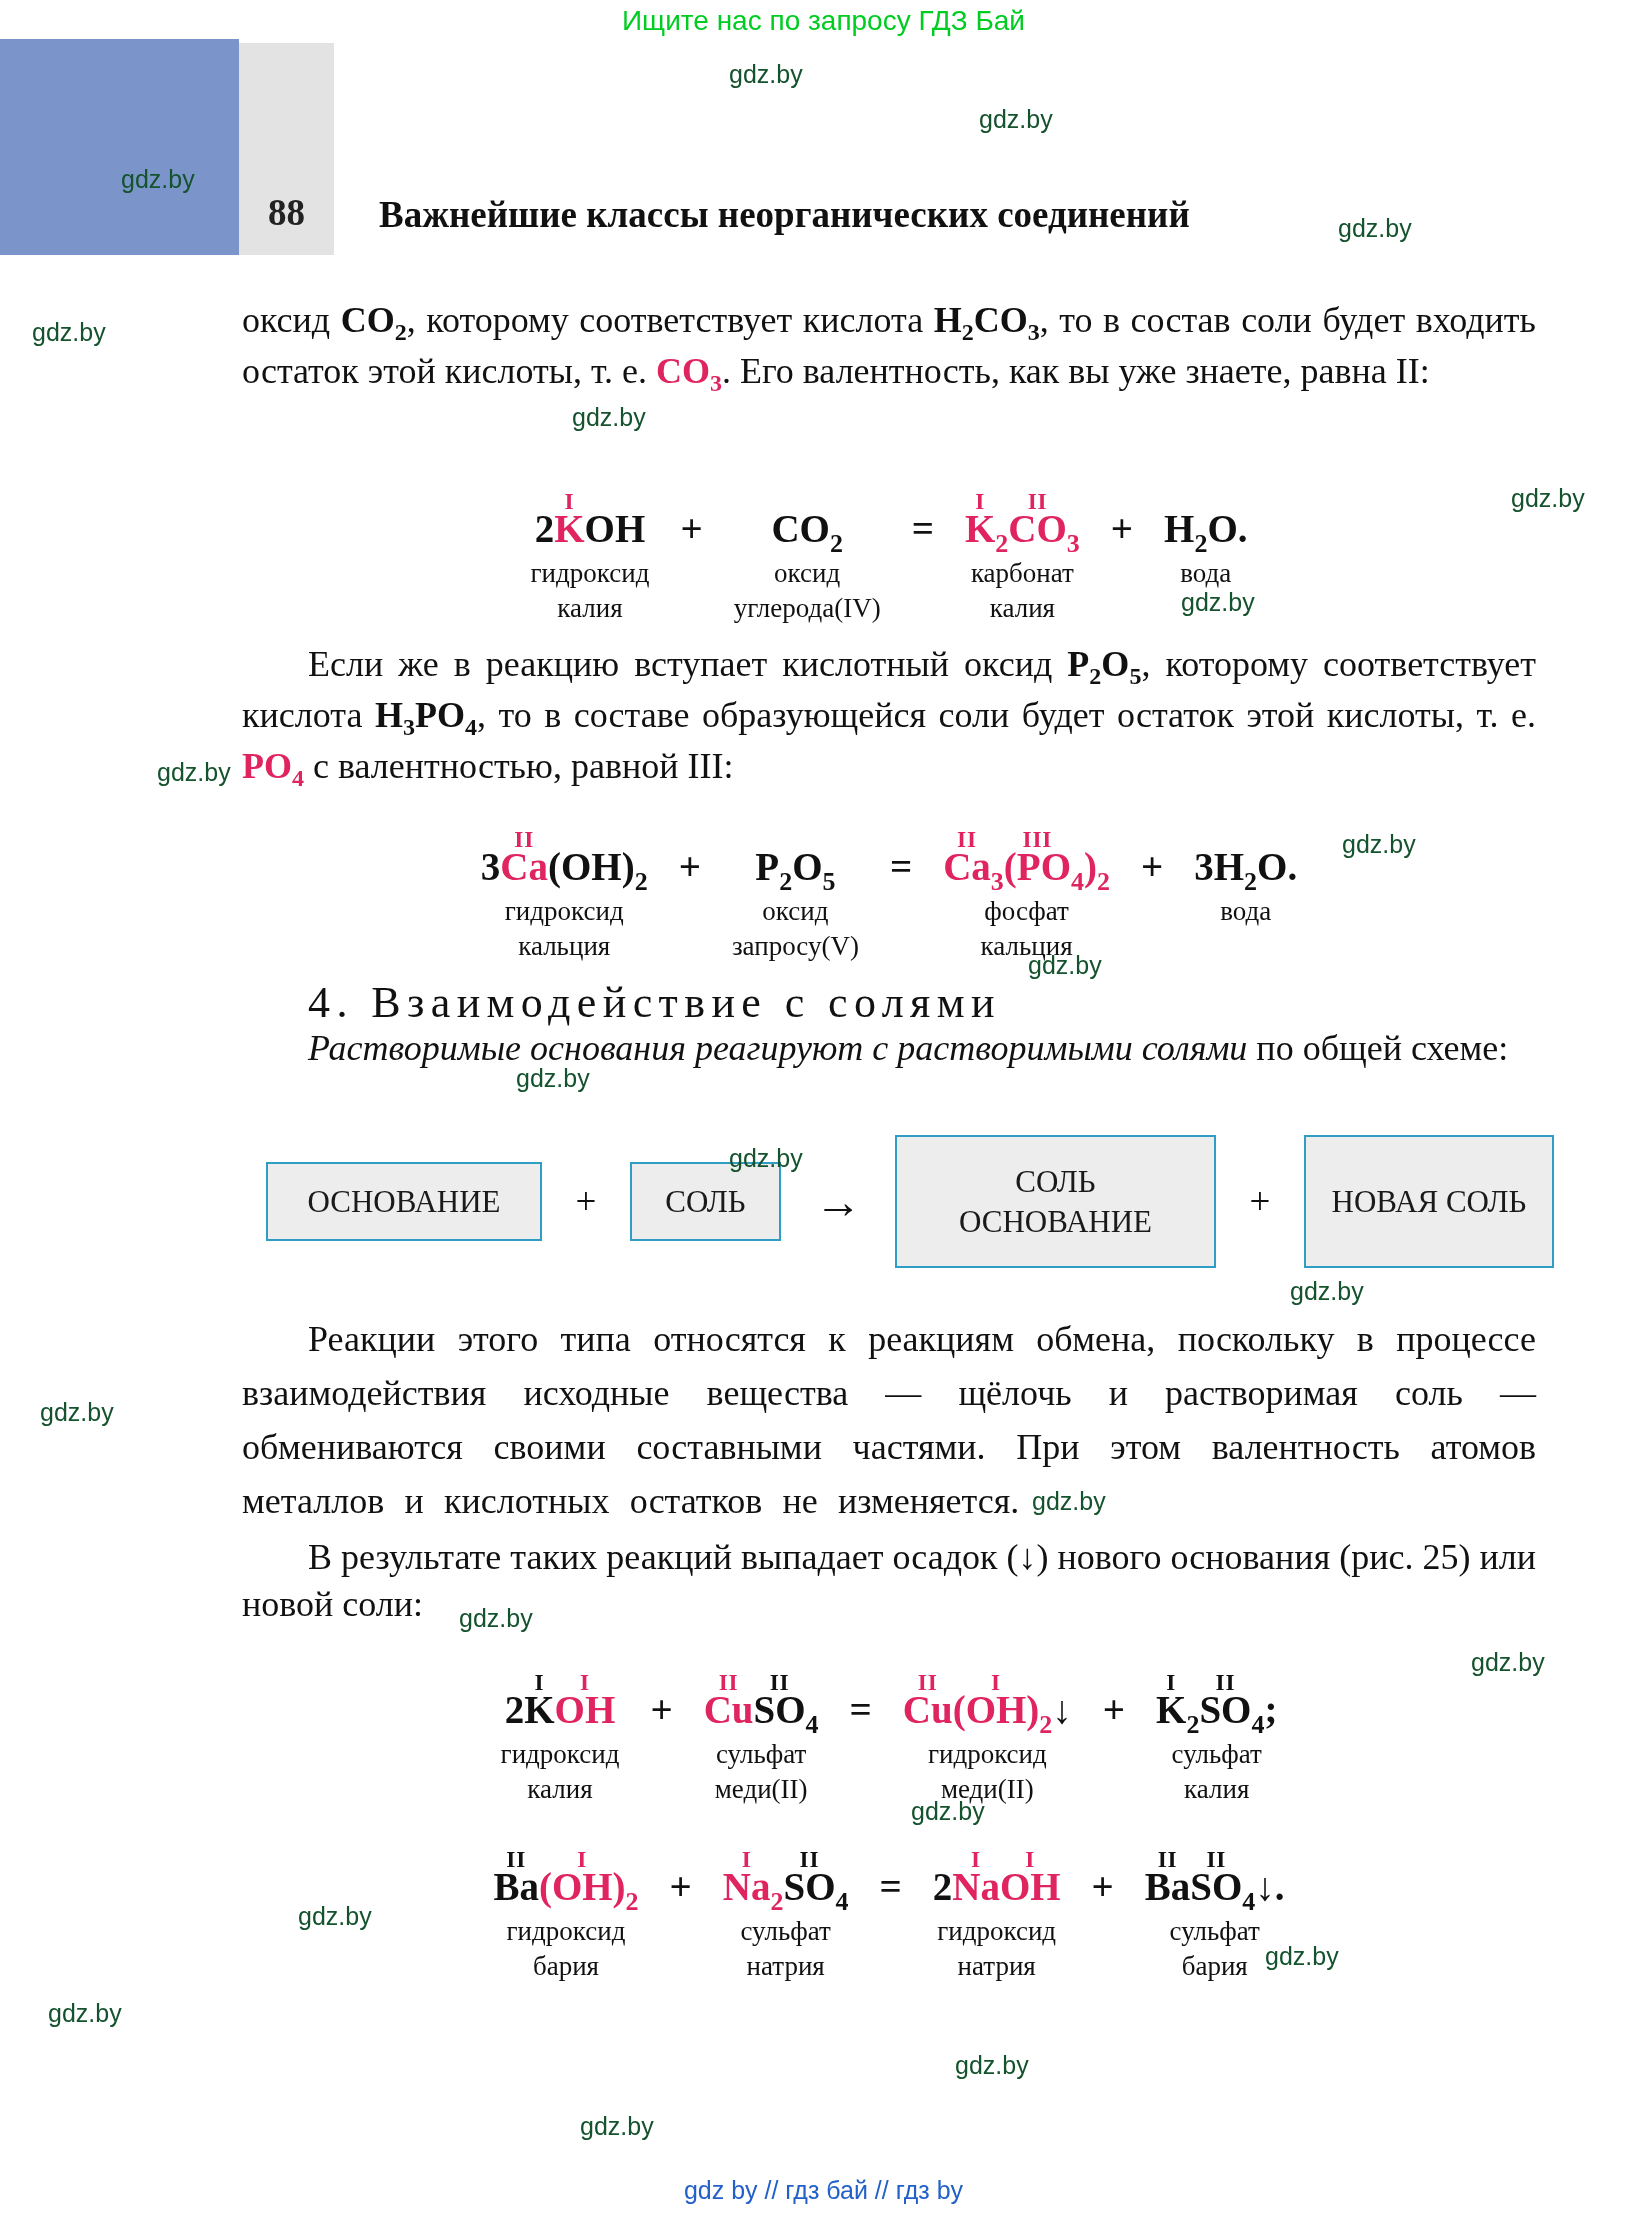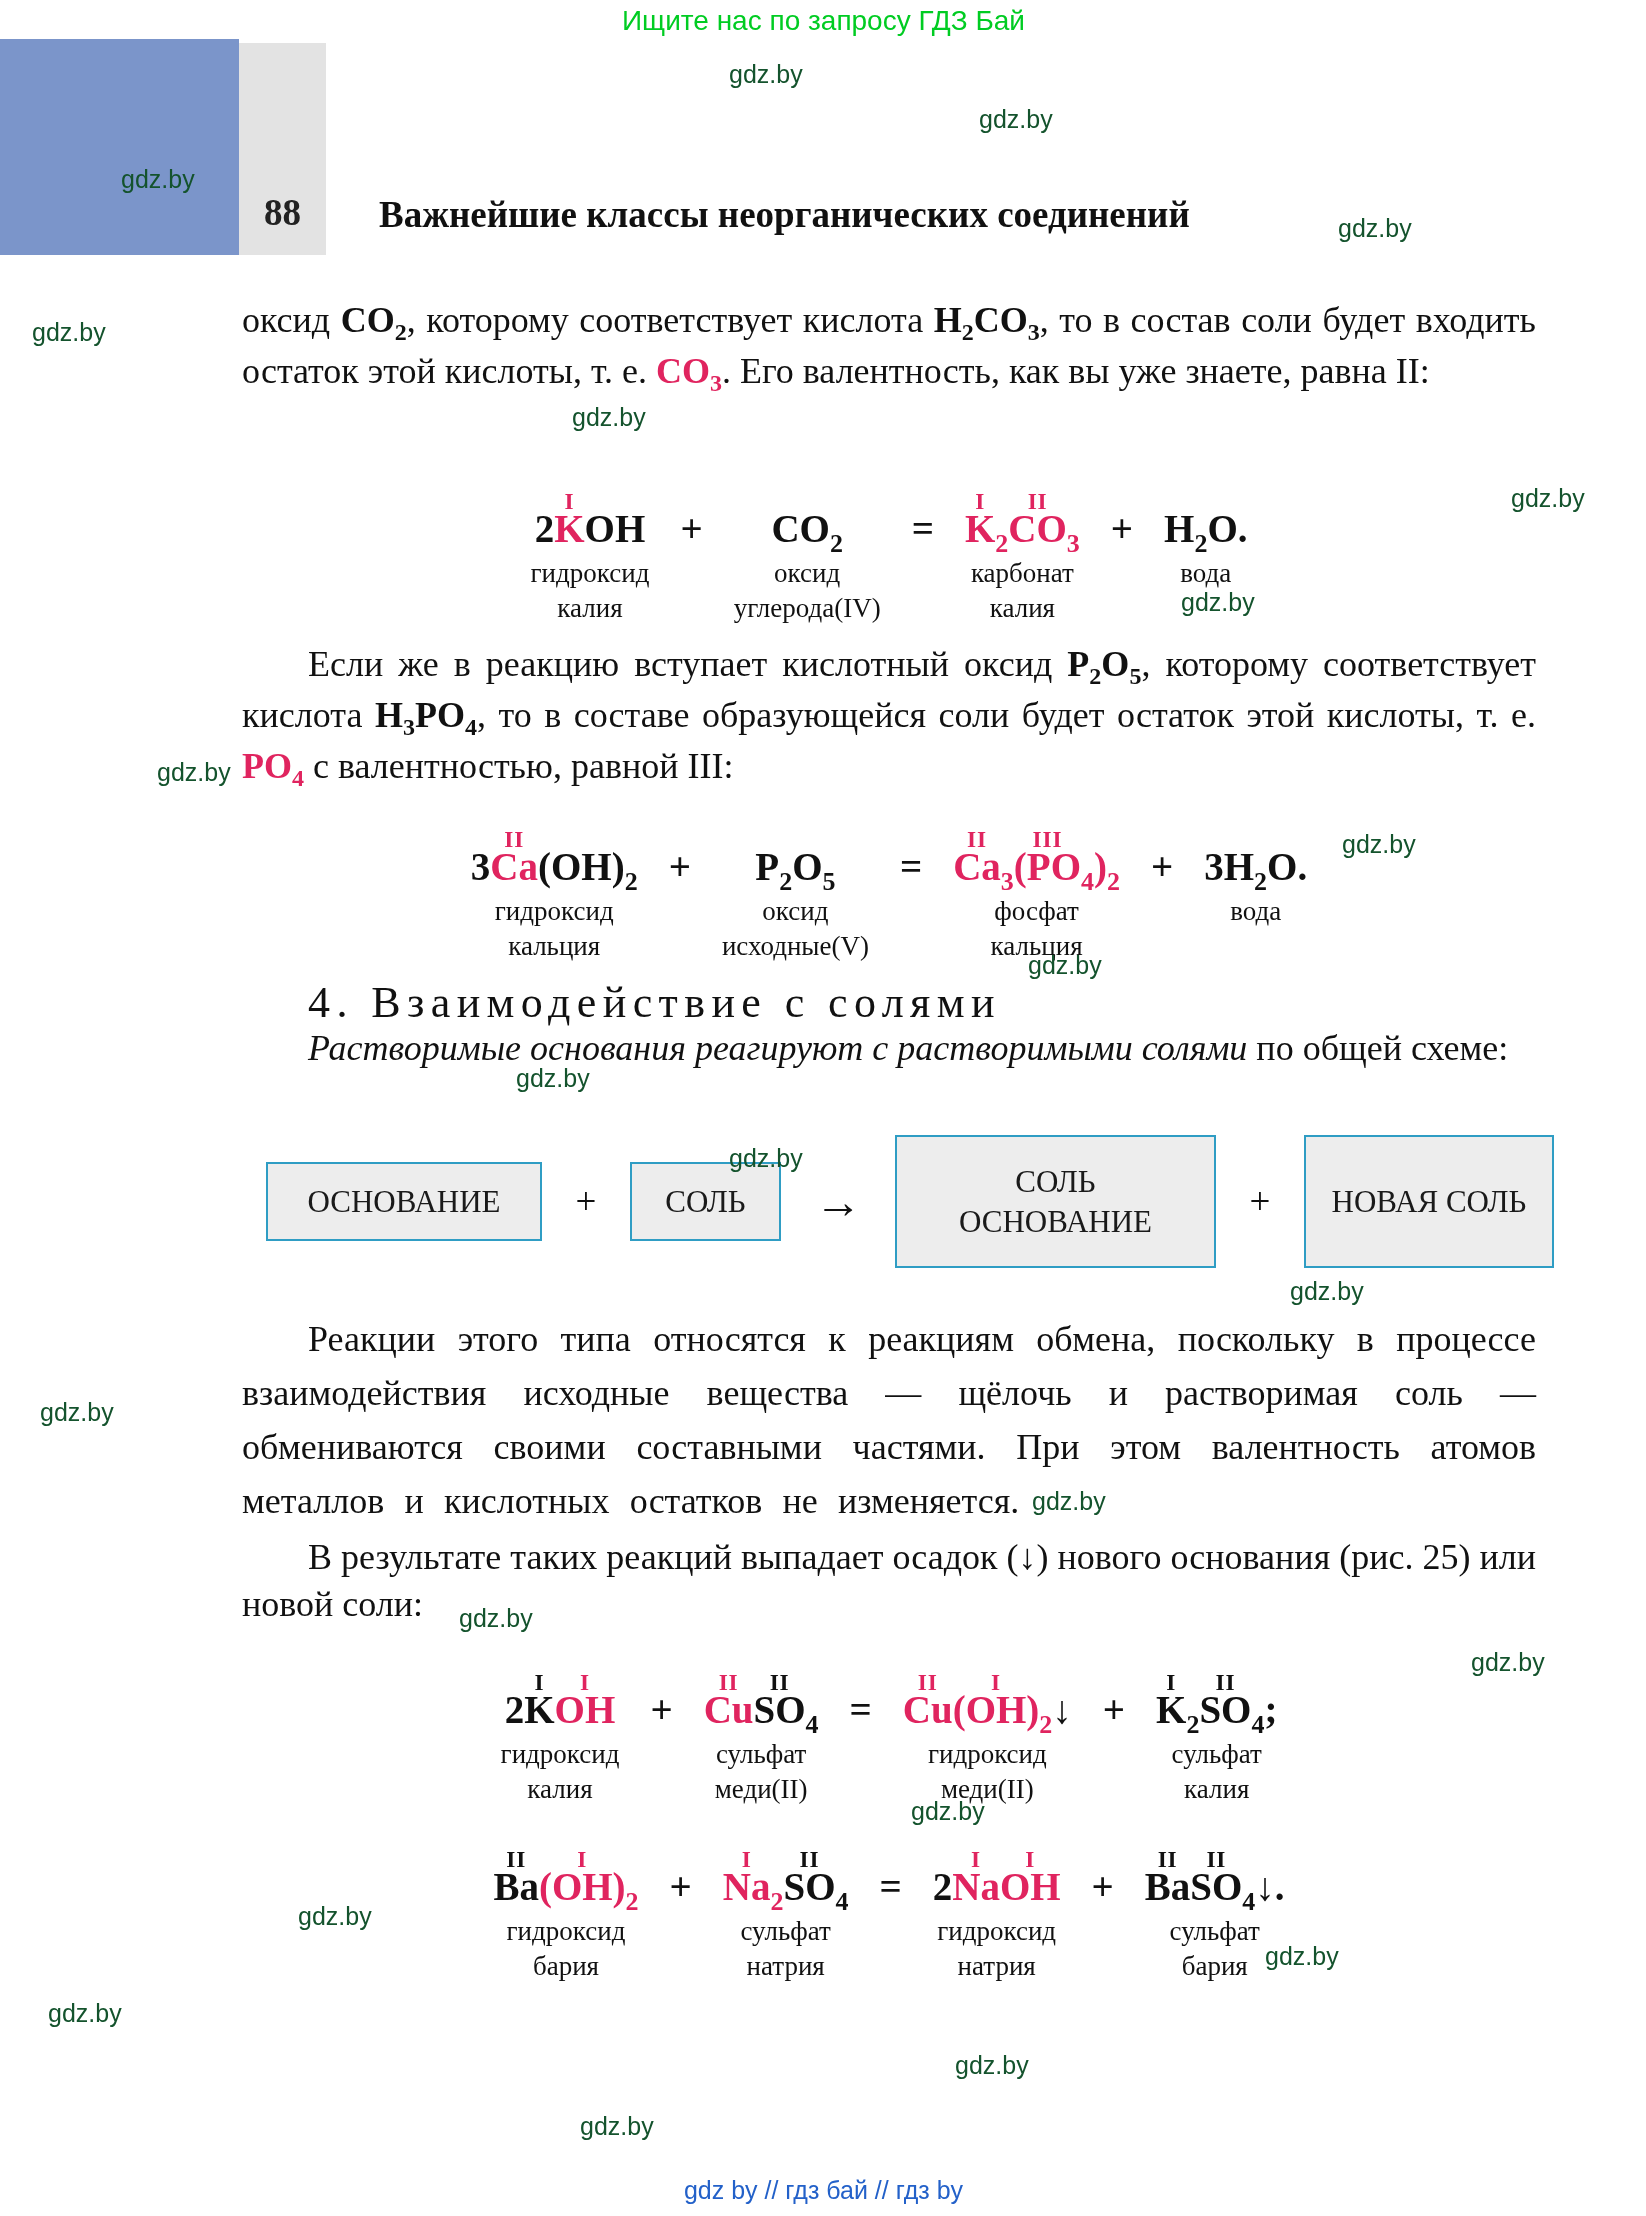--- a/index.html
+++ b/index.html
@@ -4,21 +4,21 @@
 <style>
   html,body{margin:0;padding:0;}
   body{
     width:1647px;height:2216px;position:relative;background:#ffffff;
     font-family:"Liberation Serif", serif;color:#111;overflow:hidden;
   }
   .wm{position:absolute;font-family:"Liberation Sans", sans-serif;font-size:25px;color:#14532d;white-space:nowrap;}
   .promo-top{position:absolute;left:0;right:0;top:4.8px;text-align:center;
     font-family:"Liberation Sans", sans-serif;font-size:28px;color:#00cc22;}
   .header-blue{position:absolute;left:0;top:39px;width:239px;height:216px;background:#7b95ca;}
-  .header-gray{position:absolute;left:239px;top:43px;width:87px;height:212px;background:#e3e3e3;
+  .header-gray{position:absolute;left:239px;top:43px;width:95px;height:212px;background:#e3e3e3;
     display:flex;align-items:flex-end;justify-content:center;padding-bottom:21px;box-sizing:border-box;}
   .page-number{font-size:37px;font-weight:bold;color:#222;}
   .page-title{position:absolute;left:379px;top:193px;font-size:37px;font-weight:bold;white-space:nowrap;}
   .para{position:absolute;left:242px;width:1294px;font-size:36px;line-height:47px;text-align:justify;}
   .para.indent{text-indent:66px;}
   .b{font-weight:bold;}
   .i{font-style:italic;}
   .red{color:#e0245f;}
   .para .ss{font-size:24px;position:relative;top:8px;}
   .p1{top:297px;}
@@ -104,21 +104,21 @@
       <div class="eq-label">
         <div>гидроксид</div>
         <div>кальция</div>
       </div>
     </div>
     <div class="eq-op">+</div>
     <div class="eq-term">
       <div class="eq-formula"><span class="seg">P</span><span class="seg ss">2</span><span class="seg">O</span><span class="seg ss">5</span></div>
       <div class="eq-label">
         <div>оксид</div>
-        <div>исходные(V)</div>
+        <div>запросу(V)</div>
       </div>
     </div>
     <div class="eq-op">=</div>
     <div class="eq-term">
       <div class="eq-formula"><span class="seg red"><span class="val red">II</span>Ca</span><span class="seg ss red">3</span><span class="seg red"><span class="val red">III</span>(PO</span><span class="seg ss red">4</span><span class="seg red">)</span><span class="seg ss red">2</span></div>
       <div class="eq-label">
         <div>фосфат</div>
         <div>кальция</div>
       </div>
     </div>

